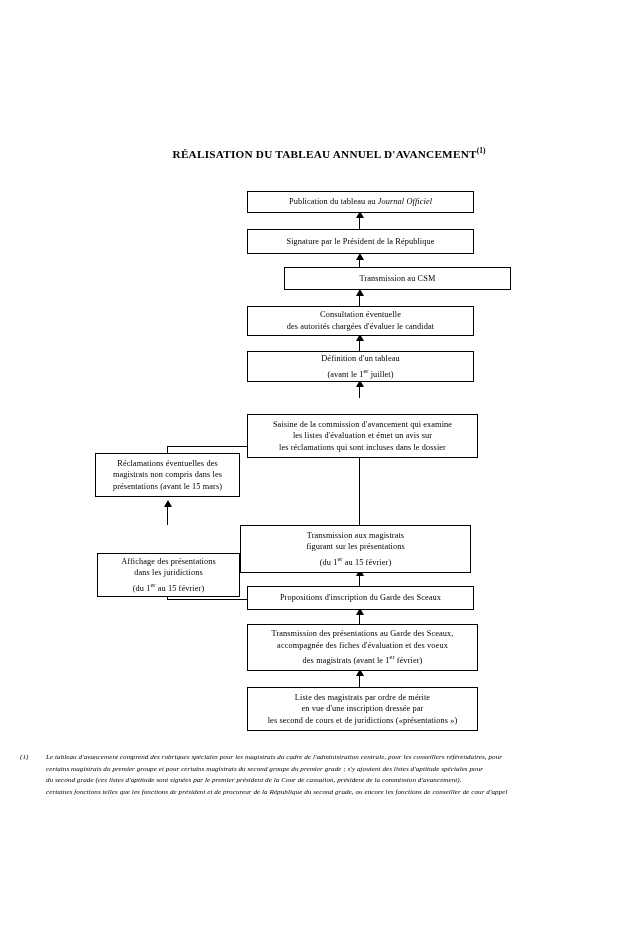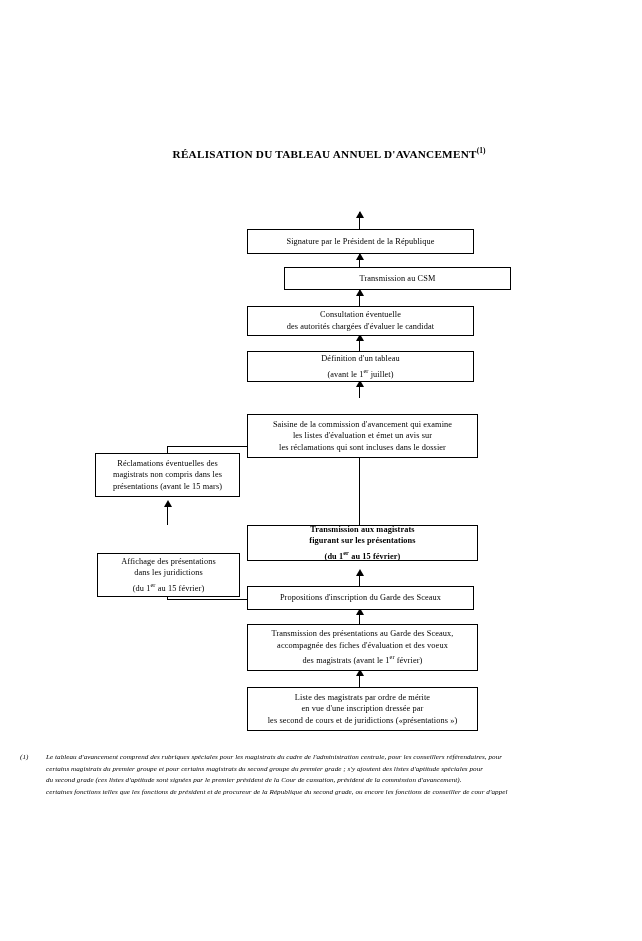--- a/index.html
+++ b/index.html
@@ -158,20 +158,23 @@
   <div class="conn h" style="left:167px; top:599px; width:81px;"></div>
   <div class="conn v" style="left:167px; top:575px; height:25px;"></div>
   <div class="arrow-up" style="left:164px; top:572px;"></div>
 
   <div class="conn v" style="left:359px; top:610px; height:14px;"></div>
   <div class="arrow-up" style="left:356px; top:608px;"></div>
 
   <div class="conn v" style="left:359px; top:671px; height:16px;"></div>
   <div class="arrow-up" style="left:356px; top:669px;"></div>
 
+  <div class="node" style="left:247px; top:191px; width:227px; height:22px;">
+    <span class="line"><span>Publication du tableau au </span><span class="ital">Journal Officiel</span></span>
+  </div>
 
   <div class="node" style="left:247px; top:229px; width:227px; height:25px;">
     <span class="line">Signature par le Président de la République</span>
   </div>
 
   <div class="node" style="left:247px; top:267px; width:227px; height:23px;margin-left:37px;">
     <span class="line">Transmission au CSM</span>
   </div>
 
   <div class="node" style="left:247px; top:306px; width:227px; height:30px;text-align:center;">
@@ -195,21 +198,21 @@
     <span class="line">magistrats non compris dans les</span>
     <span class="line">présentations (avant le 15 mars)</span>
   </div>
 
   <div class="node" style="left:97px; top:553px; width:143px; height:44px;">
     <span class="line">Affichage des présentations</span>
     <span class="line">dans les juridictions</span>
     <span class="line"><span>(du 1</span><span class="ord">er</span><span> au 15 février)</span></span>
   </div>
 
-  <div class="node" style="left:247px; top:525px; width:231px; height:36px;font-weight:bold;">
+  <div class="node" style="left:240px; top:525px; width:231px; height:48px;">
     <span class="line">Transmission aux magistrats</span>
     <span class="line">figurant sur les présentations</span>
     <span class="line"><span>(du 1</span><span class="ord">er</span><span> au 15 février)</span></span>
   </div>
 
   <div class="node" style="left:247px; top:586px; width:227px; height:24px;">
     <span class="line">Propositions d'inscription du Garde des Sceaux</span>
   </div>
 
   <div class="node" style="left:247px; top:624px; width:231px; height:47px;">

